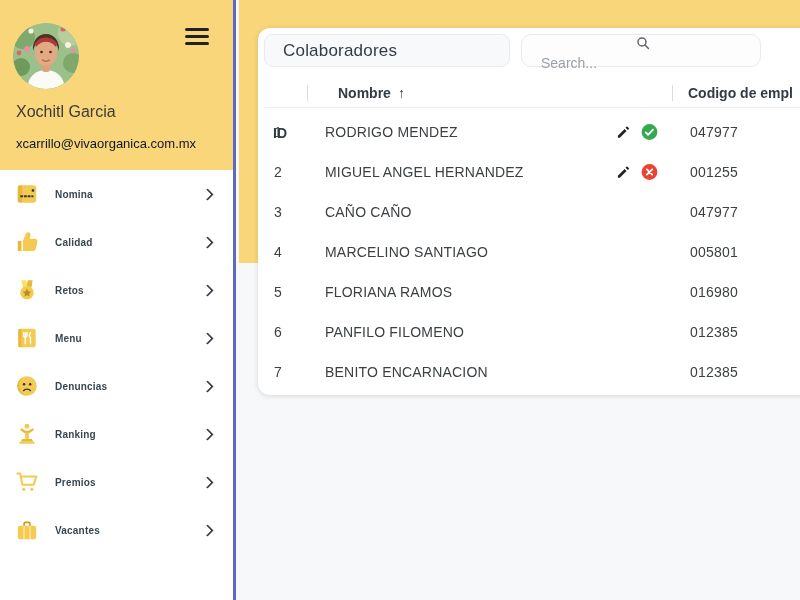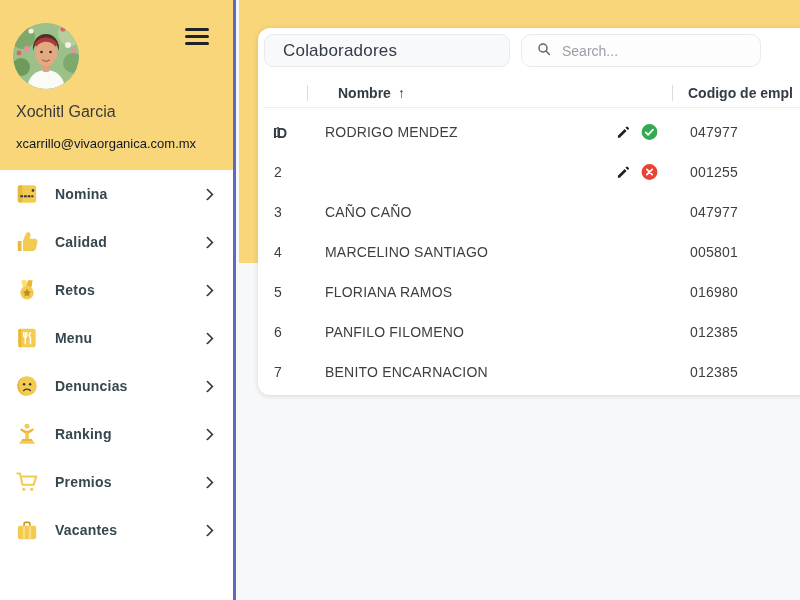--- a/index.html
+++ b/index.html
@@ -17,37 +17,37 @@
   .hamburger { position:absolute; right:24px; top:28px; width:24px; height:17px;
                display:flex; flex-direction:column; justify-content:space-between; cursor:pointer; }
   .hamburger span { display:block; height:3px; width:100%; background:#1F2328; border-radius:2px; }
   .user-name { position:absolute; left:16px; top:103px; font-size:16px; font-weight:400; color:#3A3A3A; }
   .user-email { position:absolute; left:16px; top:136px; font-size:13px; color:#0f172a; }
 
   .menu { position:absolute; top:170px; left:0; right:0; }
   .menu-item { height:48px; display:flex; align-items:center; padding:0 12px 0 14px; cursor:pointer; }
   .mi-icon { width:26px; height:26px; flex:0 0 26px; }
   .mi-icon svg { width:26px; height:26px; display:block; }
-  .mi-label { margin-left:15px; font-size:14px; font-weight:700; color:#37474F; letter-spacing:.2px; }
+  .mi-label { margin-left:15px; font-size:10px; font-weight:700; color:#37474F; letter-spacing:.2px; }
   .chevron { width:9px; height:9px; border-right:2.5px solid #333B46; border-top:2.5px solid #333B46;
              transform:rotate(45deg); margin-left:auto; margin-right:9px; border-radius:1px; }
 
   
   .main { position:absolute; left:239px; top:0; right:0; bottom:0; background:#F7F8FA; }
   .band { position:absolute; top:0; left:0; right:0; height:263px; background:#F8D679; }
 
   .card { position:absolute; left:19px; top:28px; width:582px; height:367px; background:#FFFFFF;
           border-radius:12px; box-shadow:0 1px 5px rgba(60,64,67,.18); padding:6px; z-index:3; }
 
   .toolbar { display:flex; align-items:center; }
   .title-box { width:246px; height:33px; background:#F8F9FA; border:1px solid #E9EAEC; border-radius:9px;
                display:flex; align-items:center; padding-left:18px; font-size:17px; font-weight:500;
                color:#333B46; letter-spacing:.2px; }
   .search { margin-left:11px; width:240px; height:33px; background:#FDFDFE; border:1px solid #E9EAEC;
-            border-radius:10px; display:flex; align-items:center; padding:0 10px 0 14px; }
+            border-radius:10px; display:flex; align-items:center; padding:0 10px 0 14px;flex-direction:column; }
   .search svg { width:16px; height:16px; flex:0 0 16px; }
   .search input { border:0; outline:0; background:transparent; margin-left:10px; width:100%;
                   font-size:14px; color:#3C4043; font-family:"Liberation Sans", sans-serif; }
   .search input::placeholder { color:#9AA0A6; }
 
   .thead { position:relative; height:30px; margin-top:11px; border-bottom:1px solid #ECEEF1; }
   .th { position:absolute; top:50%; transform:translateY(-50%); font-size:14px; font-weight:700;
         color:#333B46; cursor:pointer; white-space:nowrap; }
   .th-id { left:9px;margin-top:40px; }
   .th-nombre { left:74px; }
@@ -268,20 +268,21 @@
                   <circle cx="12" cy="12" r="10" fill="#34A853"></circle>
                   <path d="M7.2 12.5l3 3 6.2-6.4" fill="none" stroke="#fff" stroke-width="2.2" stroke-linecap="round" stroke-linejoin="round"></path>
                 </svg>
               </span>
     </span>
     <span class="td td-codigo">047977</span>
   </div>
 
   <div class="trow">
     <span class="td td-id">2</span>
+    <span class="td td-nombre">MIGUEL ANGEL HERNANDEZ</span>
     <span class="td-actions">
       <span class="act-edit">
                 <svg viewBox="0 0 24 24" fill="#202124">
                   <path d="M3 17.9V21h3.1L16.9 10.2l-3.1-3.1L3 17.9zM20.6 7.1c.4-.4.4-1 0-1.4l-2.3-2.3c-.4-.4-1-.4-1.4 0l-1.7 1.7 3.7 3.7 1.7-1.7z"></path>
                 </svg>
               </span>
       <span class="act-status">
                 <svg viewBox="0 0 24 24">
                   <circle cx="12" cy="12" r="10" fill="#EA4335"></circle>
                   <path d="M8.6 8.6l6.8 6.8M15.4 8.6l-6.8 6.8" stroke="#fff" stroke-width="2.2" stroke-linecap="round"></path>

